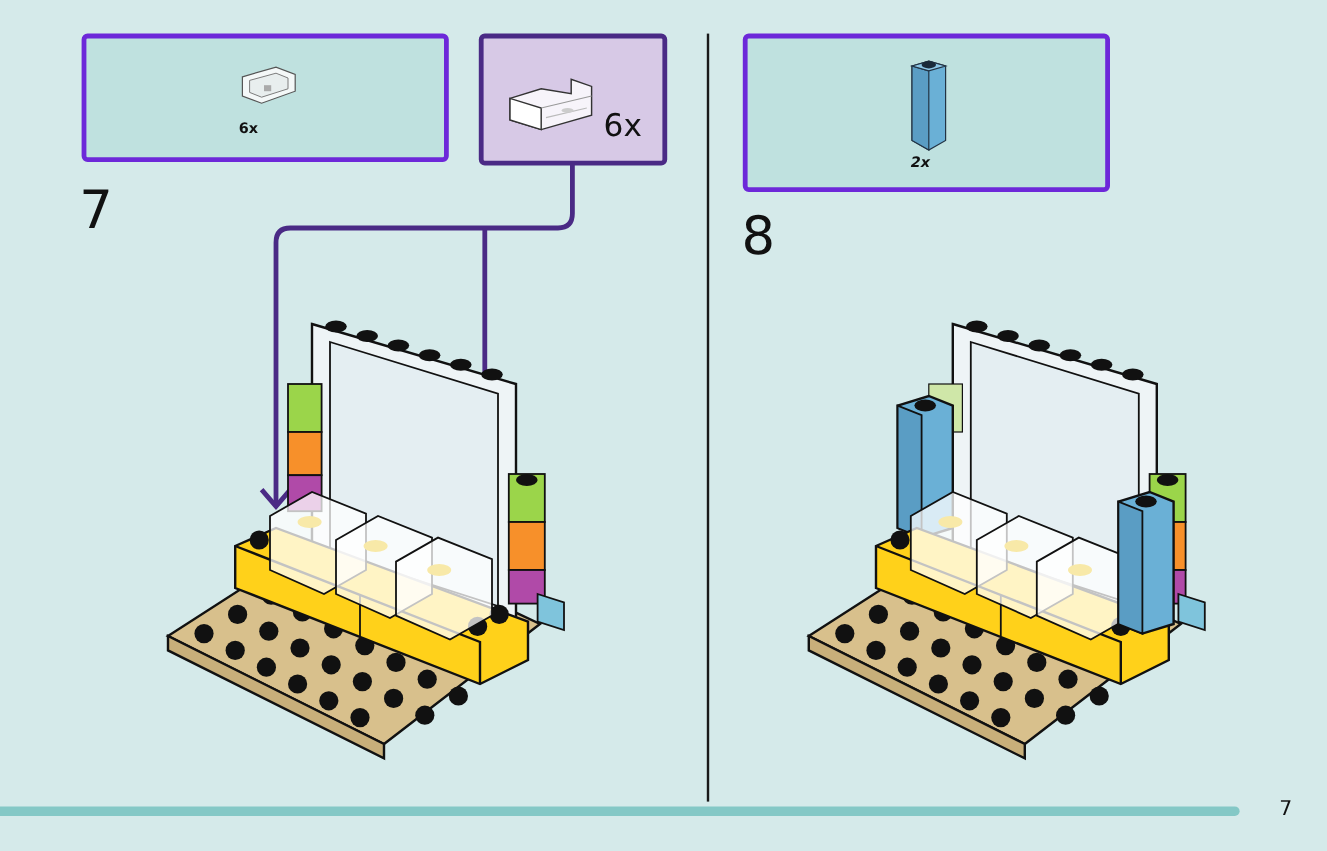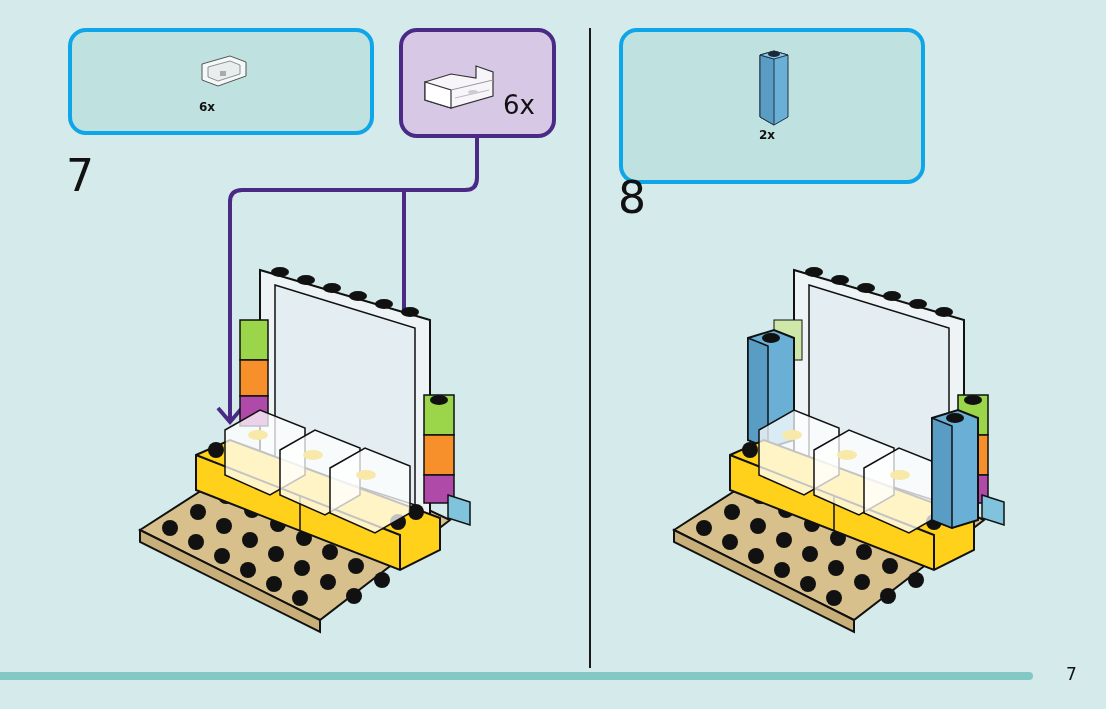--- a/index.html
+++ b/index.html
@@ -1,17 +1,17 @@
 <!DOCTYPE html>
 <html><head>
 <meta charset="utf-8">
 <style>
   html, body { margin:0; padding:0; }
   body { width:1106px; height:709px; background:#d5eaea; position:relative; overflow:hidden; font-family:"DejaVu Sans", sans-serif; }
-  .parts-box { position:absolute; border:4px solid #0ea5e9; border-radius:18px; background:#bfe1df; box-sizing:border-box; }
+  .parts-box { position:absolute; border:4px solid #6d28d9; border-radius:5px; background:#bfe1df; box-sizing:border-box; }
   .parts-box.sub { border-color:#4a2a85; background:#d7c9e6; }
   .step-num { position:absolute; font-size:44px; color:#111; line-height:1; font-family:"DejaVu Sans", sans-serif; }
   .qty { position:absolute; font-size:12px; color:#111; font-weight:bold; }
   .qty.big { font-size:26px; font-weight:normal; }
   .divider { position:absolute; left:589px; top:28px; width:2px; height:640px; background:#1a1a1a; }
   .footer-bar { position:absolute; left:0; top:672px; width:1033px; height:8px; background:#84c8c6; border-radius:0 4px 4px 0; }
   .page-num { position:absolute; left:1066px; top:664px; font-size:17px; color:#111; }
   svg { position:absolute; overflow:visible; }
 </style>
 </head>
@@ -108,21 +108,21 @@
   </g>
   <g fill="#f8e9a8">
       <ellipse cx="128" cy="185" rx="10" ry="5"></ellipse>
       <ellipse cx="183" cy="205" rx="10" ry="5"></ellipse>
       <ellipse cx="236" cy="225" rx="10" ry="5"></ellipse>
     </g>
 </svg>
 
 <div class="divider"></div>
 
-<div class="parts-box" style="left:619px;top:28px;width:306px;height:156px;">
+<div class="parts-box" style="left:619px;top:28px;width:306px;height:132px;font-style:italic;">
   <svg style="left:133px;top:15px;" width="36" height="80" viewBox="0 0 36 80">
     <path d="M4 8 L18 4 L32 8 L32 70 L18 78 L4 70 Z" fill="#6ab0d6" stroke="#234" stroke-width="1"></path>
     <path d="M4 8 L18 12 L18 78 L4 70 Z" fill="#5a9dc4" stroke="#234" stroke-width="1"></path>
     <path d="M4 8 L18 4 L32 8 L18 12 Z" fill="#8cc6e6" stroke="#234" stroke-width="1"></path>
     <ellipse cx="18" cy="7" rx="6" ry="3" fill="#1a2a3a"></ellipse>
   </svg>
   <span class="qty" style="left:136px;top:96px;">2x</span>
 </div>
 
 <div class="step-num" style="left:618px;top:176px;">8</div>

